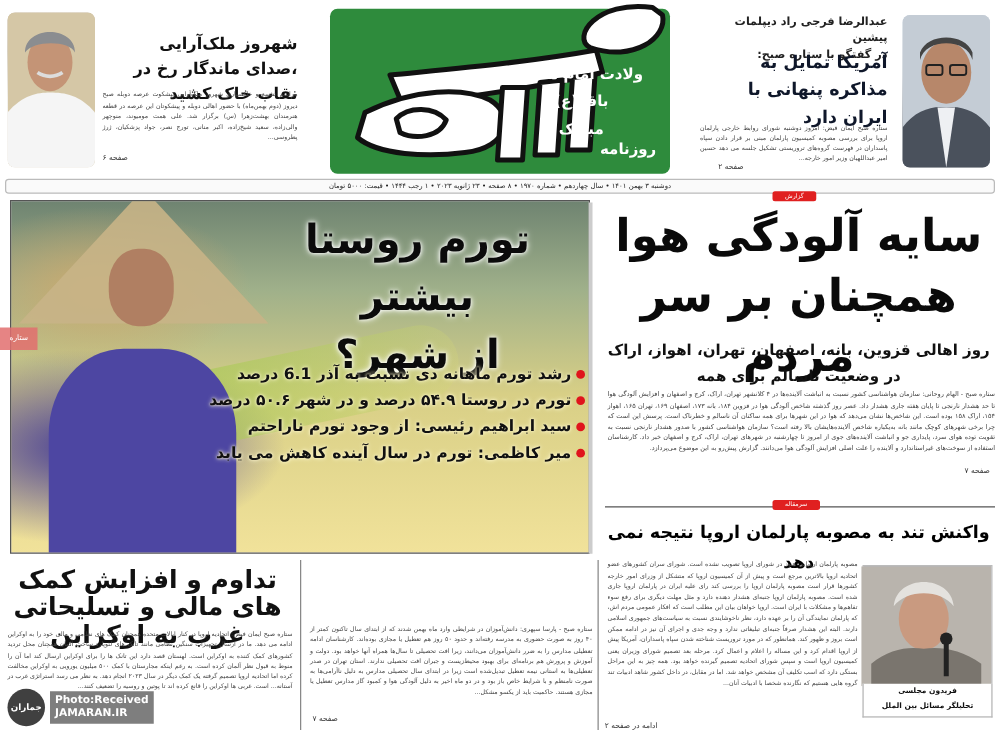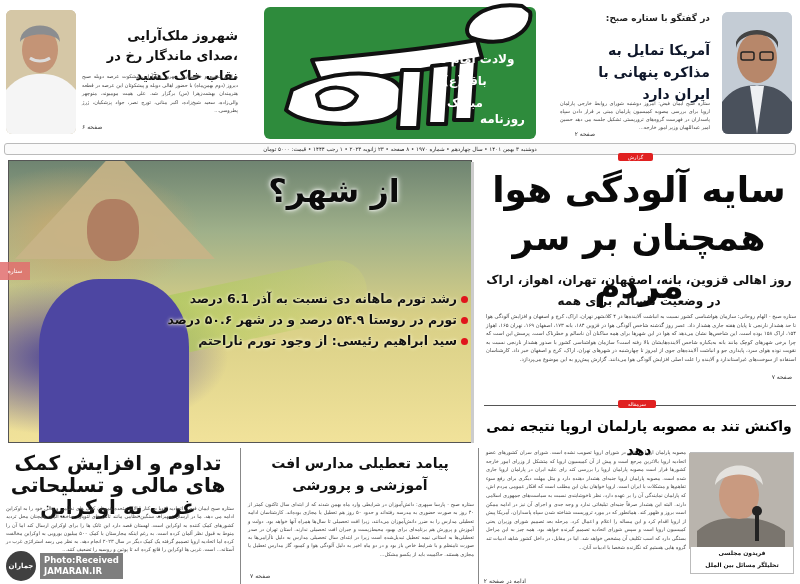--- a/index.html
+++ b/index.html
@@ -179,20 +179,21 @@
           <rect x="0" y="0" width="70" height="122" fill="#c4ccd5"></rect>
           <ellipse cx="35" cy="46" rx="20" ry="25" fill="#b7876a"></ellipse>
           <path d="M14 36 C18 18 52 18 56 36 L56 30 C50 14 20 14 14 30 Z" fill="#444"></path>
           <rect x="19" y="40" width="13" height="8" rx="2" fill="none" stroke="#222" stroke-width="1.5"></rect>
           <rect x="38" y="40" width="13" height="8" rx="2" fill="none" stroke="#222" stroke-width="1.5"></rect>
           <path d="M0 122 L0 90 C10 76 25 72 35 74 C45 72 60 76 70 90 L70 122 Z" fill="#4a515c"></path>
           <path d="M28 74 L35 122 L42 74 Z" fill="#eef0f3"></path>
         </svg>
       </div>
       <div class="kicker">
+        <div>عبدالرضا فرجی راد دیپلمات پیشین</div>
         <div>در گفتگو با ستاره صبح:</div>
       </div>
       <div class="headline">آمریکا تمایل به مذاکره پنهانی با ایران دارد</div>
       <div class="body">ستاره صبح ایمان فیض: امروز دوشنبه شورای روابط خارجی پارلمان اروپا برای بررسی مصوبه کمیسیون پارلمان مبنی بر قرار دادن سپاه پاسداران در فهرست گروه‌های تروریستی تشکیل جلسه می دهد حسین امیر عبداللهیان وزیر امور خارجه...</div>
       <div class="pageref">صفحه ۲</div>
     </div>
 
     <div class="teaser-left">
       <div class="photo">
         <svg width="70" height="124" viewBox="0 0 70 124">
@@ -213,27 +214,29 @@
 
   <div class="feature-wrap">
     <div class="grain"></div>
     <div class="body-shape"></div>
     <div class="hat"></div>
     <div class="face"></div>
   </div>
   <div class="feature-shadow"></div>
 
   <div class="feature-title">
+    <div>تورم روستا بیشتر</div>
     <div>از شهر؟</div>
   </div>
 
   <ul class="bullets">
     <li><span class="dot"></span><span>رشد تورم ماهانه دی نسبت به آذر 6.1 درصد</span></li>
     <li><span class="dot"></span><span>تورم در روستا ۵۴.۹ درصد و در شهر ۵۰.۶ درصد</span></li>
     <li><span class="dot"></span><span>سید ابراهیم رئیسی: از وجود تورم ناراحتم</span></li>
+    <li><span class="dot"></span><span>میر کاظمی: تورم در سال آینده کاهش می یابد</span></li>
   </ul>
 
   <div class="side-wm">ستاره</div>
 
   <div class="lead">
     <span class="tag-red">گزارش</span>
     <div class="headline">سایه آلودگی هوا همچنان بر سر مردم</div>
     <div class="sub">
       <div>روز اهالی قزوین، بانه، اصفهان، تهران، اهواز، اراک</div>
       <div>در وضعیت ناسالم برای همه</div>
@@ -259,21 +262,20 @@
       </svg>
     </div>
     <div class="caption">
       <div>فریدون مجلسی</div>
       <div>تحلیلگر مسائل بین الملل</div>
     </div>
     <div class="pageref">ادامه در صفحه ۲</div>
   </div>
 
   <div class="bottom-center">
-    <div class="headline">پیامد تعطیلی مدارس افت آموزشی و پرورشی</div>
     <div class="body">ستاره صبح - پارسا سپهری: دانش‌آموزان در شرایطی وارد ماه بهمن شدند که از ابتدای سال تاکنون کمتر از ۴۰ روز به صورت حضوری به مدرسه رفته‌اند و حدود ۵۰ روز هم تعطیل یا مجازی بوده‌اند. کارشناسان ادامه تعطیلی مدارس را به ضرر دانش‌آموزان می‌دانند، زیرا افت تحصیلی تا سال‌ها همراه آنها خواهد بود. دولت و آموزش و پرورش هم برنامه‌ای برای بهبود محیط‌زیست و جبران افت تحصیلی ندارند. استان تهران در صدر تعطیلی‌ها به استانی نیمه تعطیل تبدیل‌شده است زیرا در ابتدای سال تحصیلی مدارس به دلیل ناآرامی‌ها به صورت نامنظم و با شرایط خاص باز بود و در دو ماه اخیر به دلیل آلودگی هوا و کمبود گاز مدارس تعطیل یا مجازی هستند. حاکمیت باید از یکسو مشکل...</div>
     <div class="pageref">صفحه ۷</div>
   </div>
 
   <div class="col-rule" style="left:240px; top:448px; height:136px;"></div>
   <div class="col-rule" style="left:478px; top:448px; height:136px;"></div>
 
   <div class="bottom-left">
     <div class="headline">تداوم و افزایش کمک های مالی و تسلیحاتی غرب به اوکراین</div>
     <div class="body">ستاره صبح ایمان فیض: اتحادیه اروپا در کنار ایالات متحده همچنان کمک های نظامی و مالی خود را به اوکراین ادامه می دهد. ما در ارسال تجهیزات سنگین نظامی مانند تانک های لئوپارد ساخت آلمان همچنان محل تردید کشورهای کمک کننده به اوکراین است. لهستان قصد دارد این تانک ها را برای اوکراین ارسال کند اما آن را منوط به قبول نظر آلمان کرده است. به رغم اینکه مجارستان با کمک ۵۰۰ میلیون یورویی به اوکراین مخالفت کرده اما اتحادیه اروپا تصمیم گرفته یک کمک دیگر در سال ۲۰۲۳ انجام دهد. به نظر می رسد استراتژی غرب در آستانه... است. غربی ها اوکراین را قانع کرده اند تا پوتین و روسیه را تضعیف کنند...</div>

